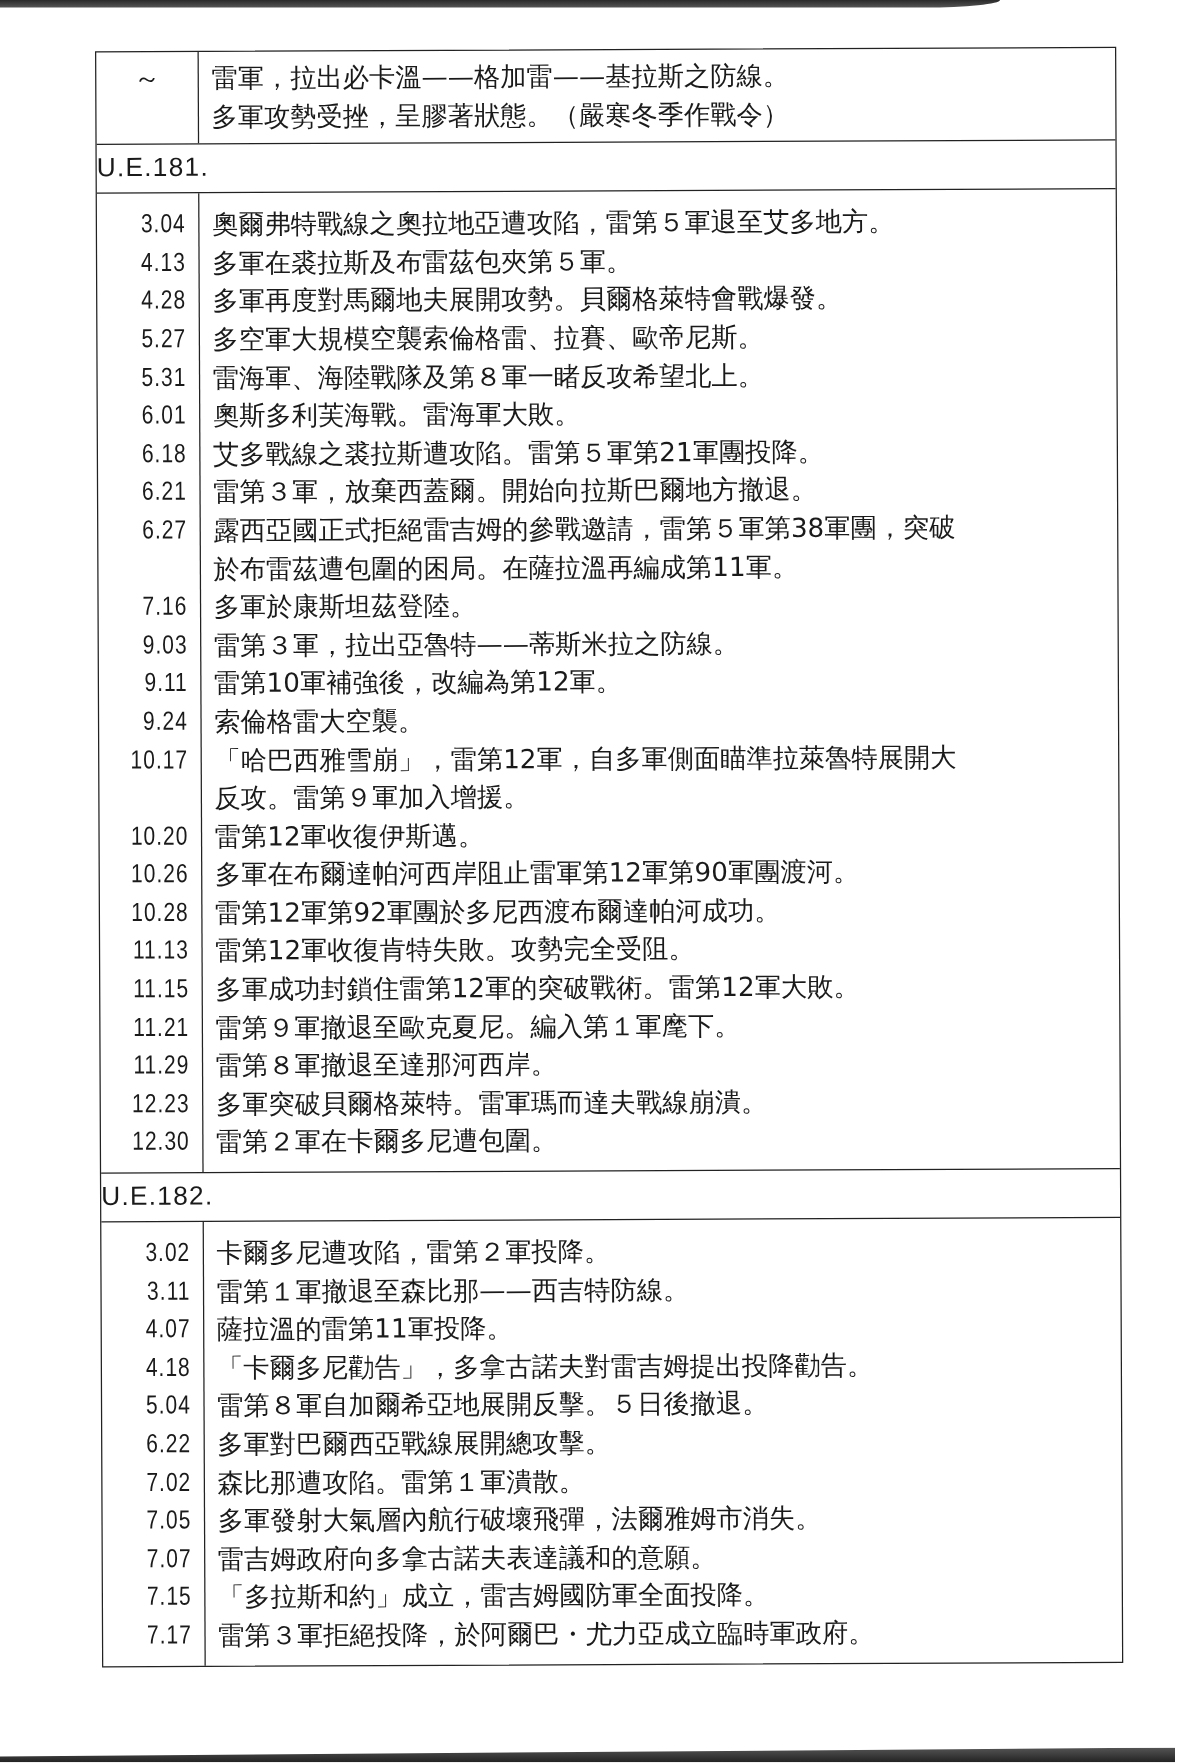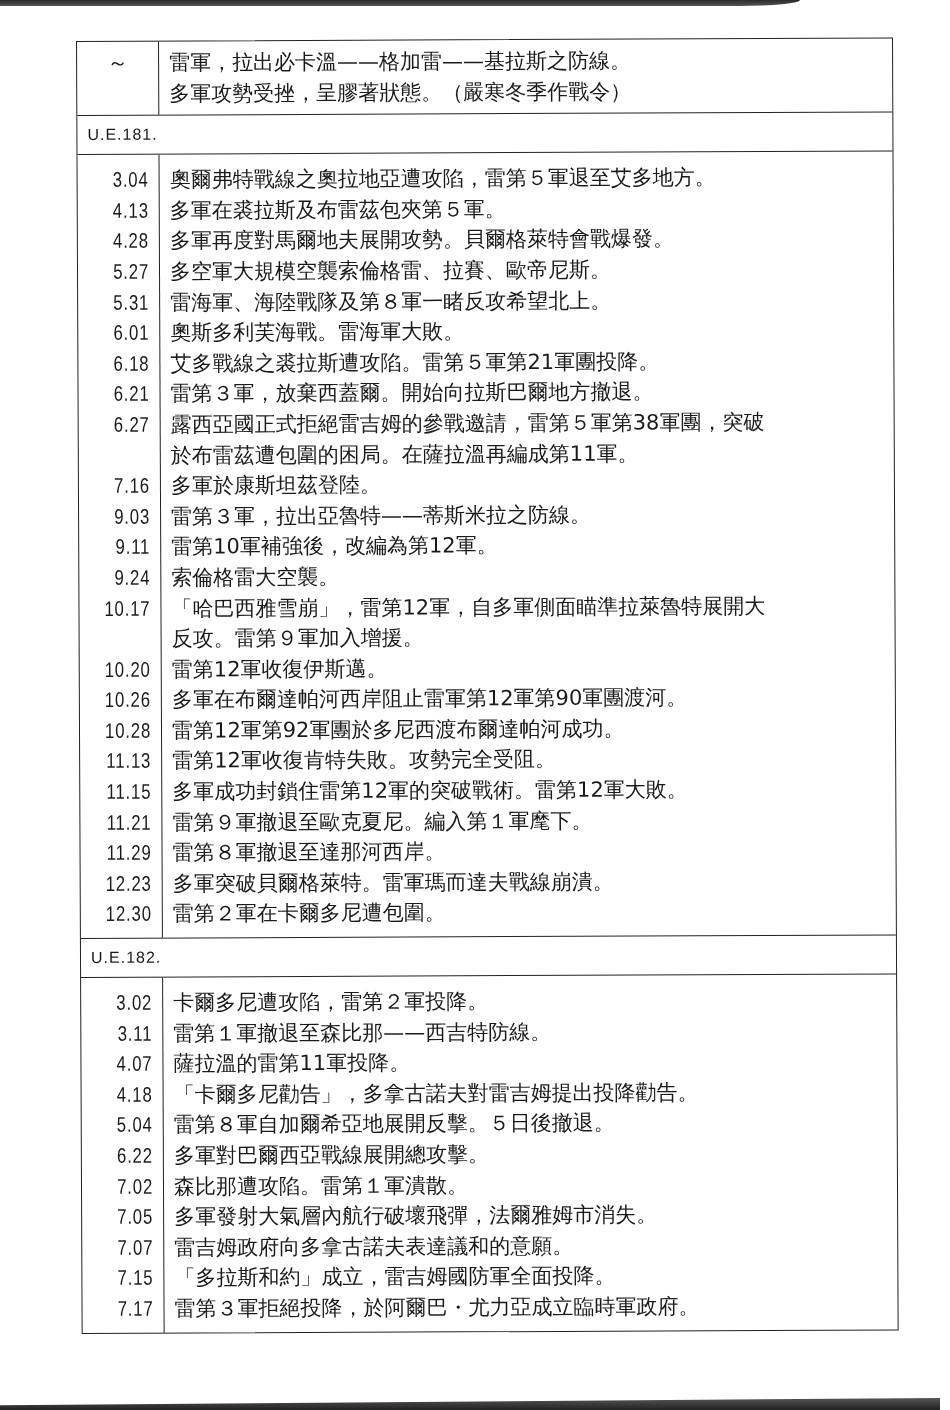--- a/index.html
+++ b/index.html
@@ -34,21 +34,21 @@
   .text-col { flex:1; padding-left:10px; box-sizing:border-box; }
   .cell-line {
     height:30.6px; line-height:30.6px; font-size:21px; white-space:nowrap;
   }
   .date-line {
     height:30.6px; line-height:30.6px; font-size:21px;
     font-family:"Liberation Sans", sans-serif; letter-spacing:1px;
     transform:scaleX(0.8); transform-origin:right center;
   }
   .header-row {
-    padding-left:10px; height:38px; line-height:38px; font-size:16px;
+    height:38px; line-height:38px; font-size:21px;
     font-family:"Liberation Sans", sans-serif; letter-spacing:1px;
   }
   .intro .date-col, .intro .text-col { padding-top:6px; padding-bottom:6px; }
   .block .date-col, .block .text-col { padding-top:10px; padding-bottom:8px; }
   .tilde { text-align:center; padding-right:0; font-size:22px; }
 </style>
 </head>
 <body>
 
 <div class="scan-bar-top"></div>

